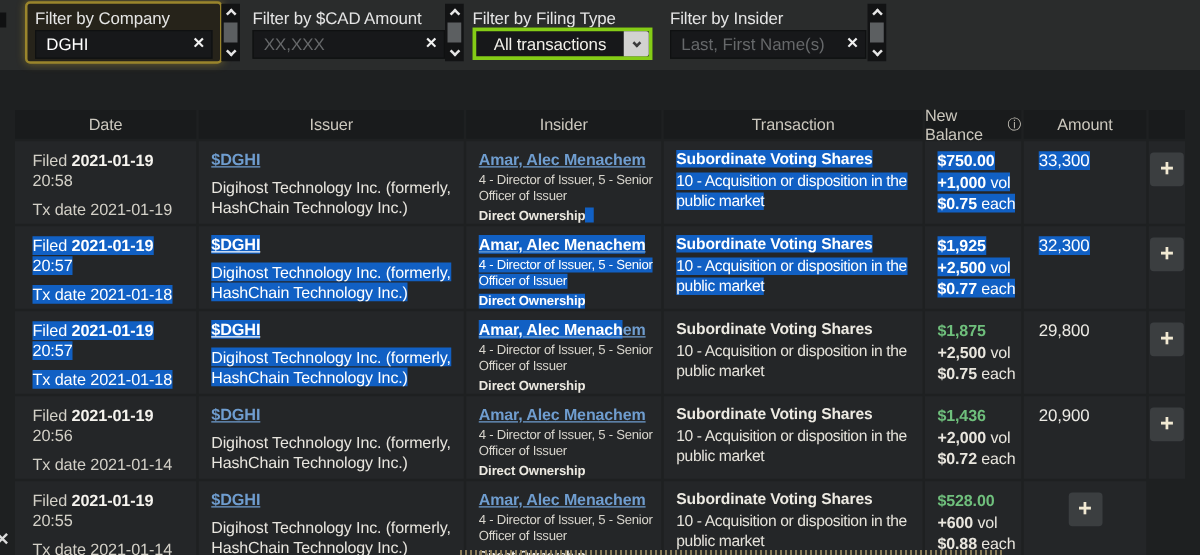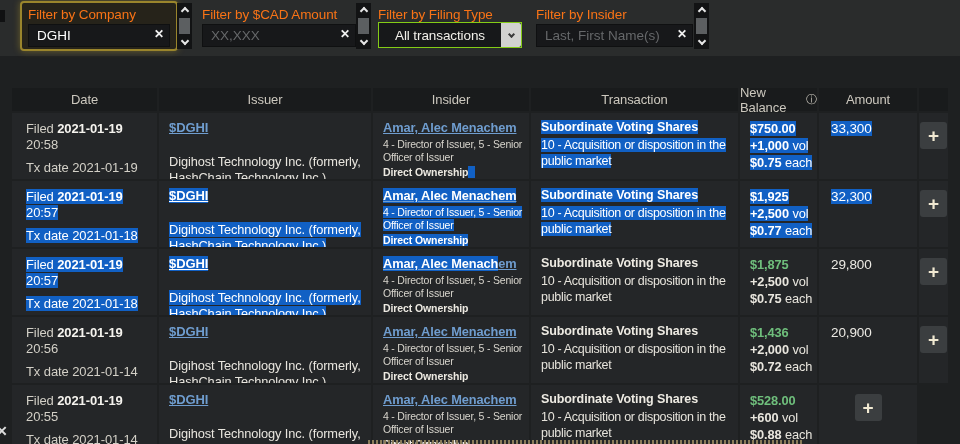--- a/index.html
+++ b/index.html
@@ -5,55 +5,55 @@
   * { margin:0; padding:0; box-sizing:border-box; }
   body { background:#111; }
   #app{ position:relative; width:960px; height:444px; background:#1e2021; overflow:hidden;
         font-family:"Liberation Sans", sans-serif; letter-spacing:-0.1px;}
 
   
   .topbar{ position:absolute; left:0; top:0; width:960px; height:56px; background:#2a2c2c; }
   .edge-box{ position:absolute; left:0; top:10px; width:5px; height:12px; background:#101112; }
   .goldbox{ position:absolute; left:20px; top:1px; width:158px; height:50px; background:#26231a;
             border:2px solid #9a852c; border-radius:4px; box-shadow:0 0 7px rgba(190,160,40,.45); }
-  .flabel{ position:absolute; top:7px; font-size:13.5px; color:#f97316; }
+  .flabel{ position:absolute; top:7px; font-size:13.5px; color:#e5e5e5; }
   .finwrap{ position:absolute; top:24px; height:23px; }
   .fin{ width:100%; height:100%; background:#17181a; border:1px solid #0f1011; color:#fff;
         font-size:13.5px; padding:0 22px 0 8px; font-family:"Liberation Sans",sans-serif; }
   .fin::placeholder{ color:#66686a; }
   .clear{ position:absolute; right:6px; top:3px; color:#f2f2f2; font-size:12px; font-weight:bold; cursor:pointer; }
   .spin{ position:absolute; top:3px; width:15px; height:46px; background:#121314; display:flex;
          flex-direction:column; align-items:center; justify-content:space-between; padding:4px 0; cursor:pointer;}
   .chev{ width:6px; height:6px; border-right:2px solid #e6e6e6; border-bottom:2px solid #e6e6e6; }
   .chev.up{ transform:rotate(-135deg); margin-top:1px;}
   .chev.down{ transform:rotate(45deg); margin-bottom:1px;}
   .thumb{ width:11px; height:16px; background:#5c5f61; }
   .selwrap{ position:absolute; left:378px; top:22px; width:144px; height:26px; display:flex;
-            background:#17181a; border:1px solid #84cc16; cursor:pointer;}
+            background:#17181a; border:3px solid #84cc16; cursor:pointer;}
   .seltext{ flex:1; display:flex; align-items:center; justify-content:center; color:#f2f0ea; font-size:13.5px; }
   .selbtn{ width:20px; background:#d2d2d0; display:flex; align-items:center; justify-content:center; border-radius:0 2px 2px 0;}
   .selbtn .chev{ border-color:#3a3a3a; width:5px; height:5px; transform:rotate(45deg); margin-top:-2px;}
   .filterbtn{ position:absolute; left:720px; top:23px; width:147px; height:25px; background:#2e302f;
               border:none; color:#e8e5dd; font-size:13.5px; cursor:pointer; font-family:"Liberation Sans",sans-serif;}
 
   
   #grid{ position:absolute; left:12px; top:88px; display:grid;
          grid-template-columns:145px 212px 156px 207px 77px 98px 29px;
          grid-template-rows:23px; grid-auto-rows:66px; gap:2px; }
   .hcell{ background:#191b1c; color:#ccc8be; font-size:13px; display:flex; align-items:center;
           justify-content:center; gap:4px; }
   .cell{ background:#242628; overflow:hidden; }
 
   .date-cell{ padding:8px 0 0 14px; font-size:13px; line-height:16px; }
   .ln2{ margin-top:7px; }
   .dim{ color:#d3d0c7; }
   .fdate{ color:#f5f3ee; }
 
   .issuer-cell{ padding:7px 6px 0 10px; font-size:12.8px; line-height:16px; }
-  .iname{ margin-top:18px; color:#e8e5de; }
+  .iname{ margin-top:6px; color:#e8e5de; }
   .lnk{ color:#6f9dcf; font-weight:bold; text-decoration:underline; cursor:pointer; }
   .tick{ font-size:13px; }
 
   .insider-cell{ padding:7px 2px 0 10px; font-size:12.8px; }
   .roles{ font-size:10.5px; line-height:13px; margin-top:3px; color:#d8d5cd; letter-spacing:-0.2px;}
   .own{ font-size:10.5px; font-weight:bold; margin-top:2px; color:#ece9e1; }
   .insel{ background:#1160c4; color:#fff; }
   .tailblk{ display:inline-block; width:0; height:12px; background:#1160c4; vertical-align:-2px; }
   .tailblk.sel{ width:7px; }
 

